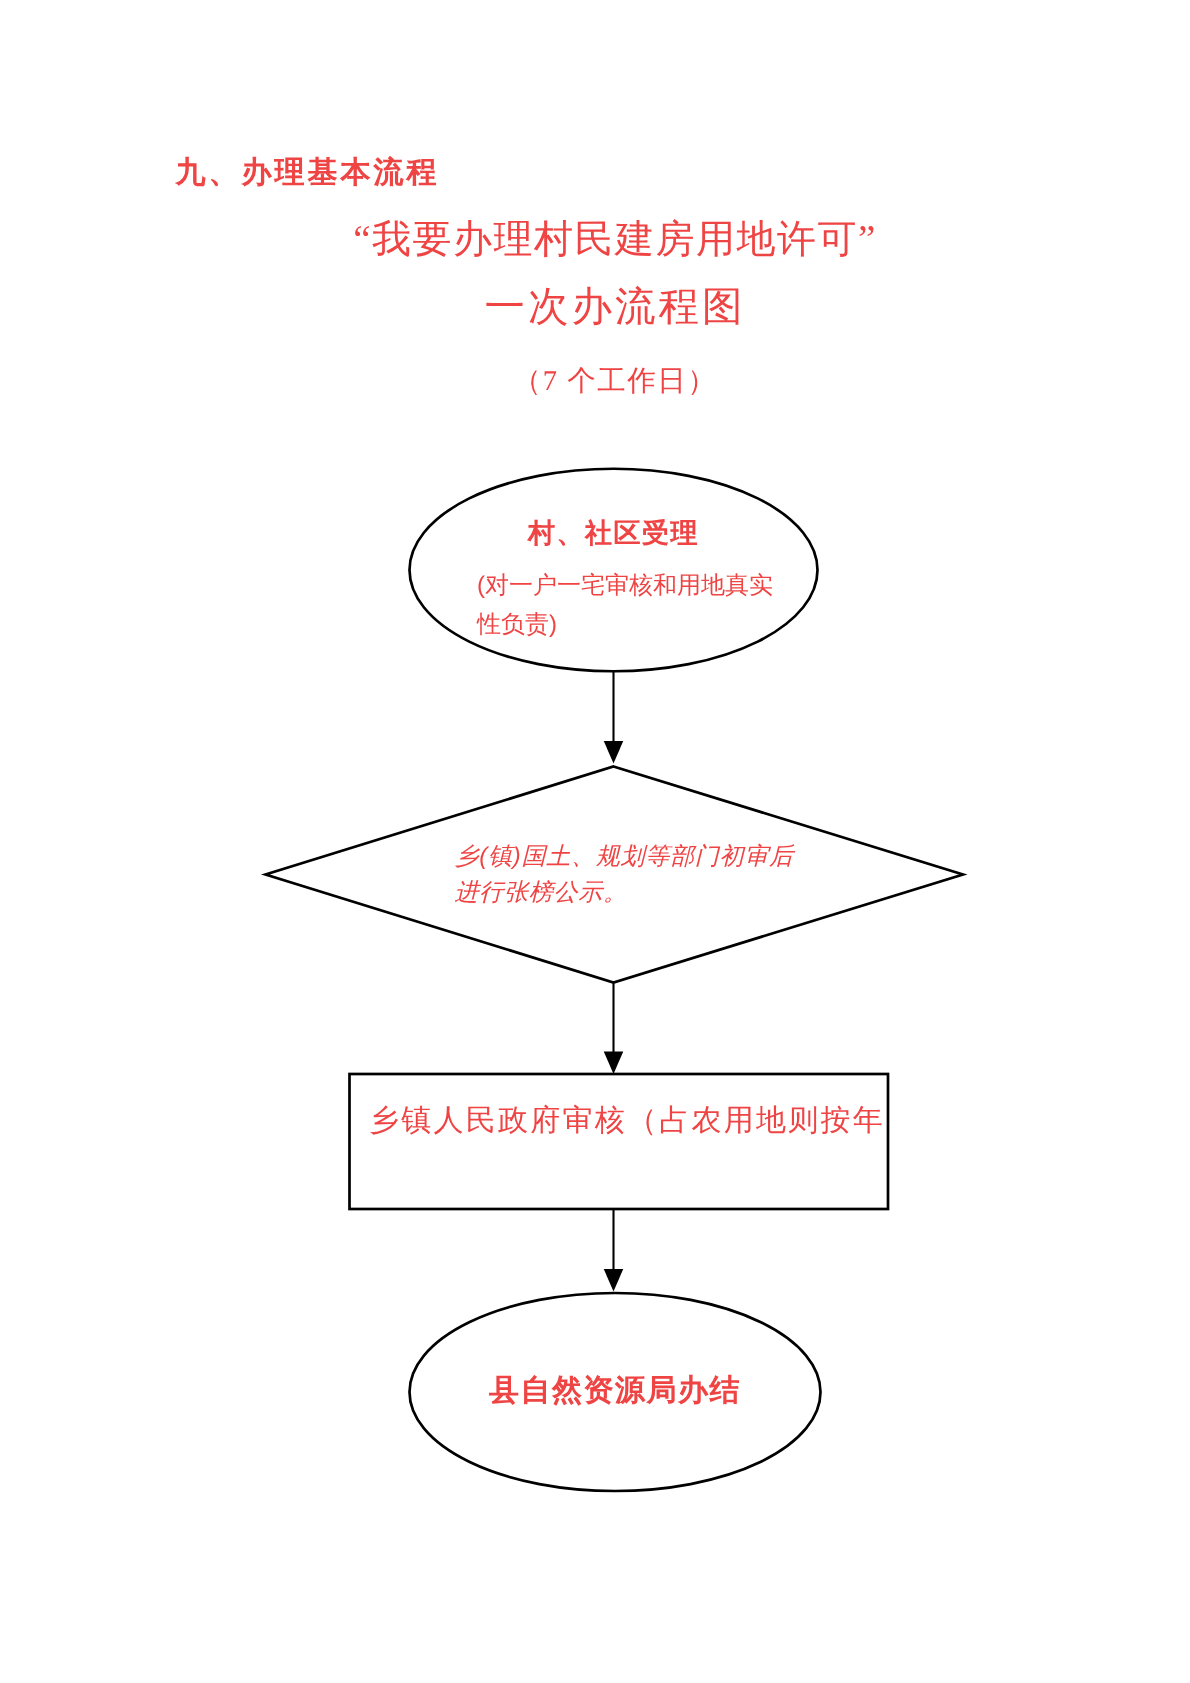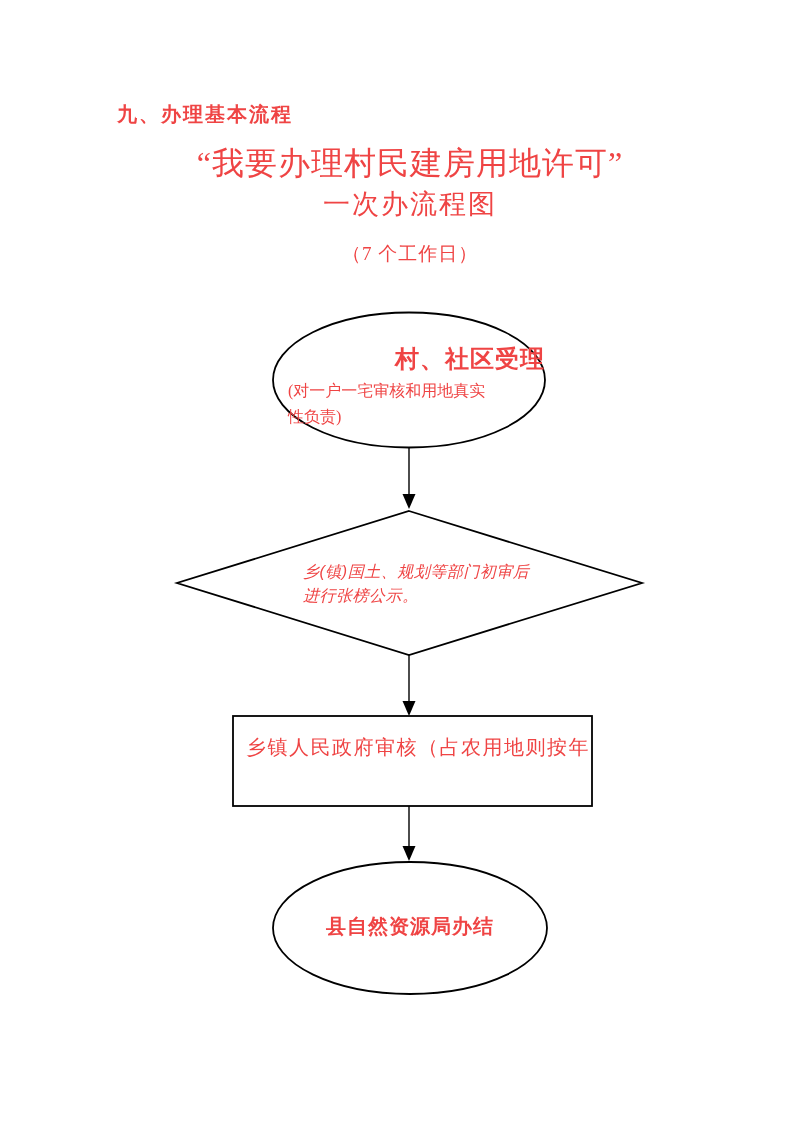--- a/index.html
+++ b/index.html
@@ -18,43 +18,43 @@
     font-weight: bold;
     font-size: 20px;
     letter-spacing: 2px;
     white-space: nowrap;
   }
   .center-line {
     left: 27px; width: 766px;
     text-align: center;
     white-space: nowrap;
   }
-  .title1 { top: 142px; font-family: "Liberation Serif", serif; font-size: 32px; letter-spacing: 1px; }
+  .title1 { top: 142px; font-family: "Liberation Serif", serif; font-size: 26px; letter-spacing: 1px; }
   .title2 { top: 186px; font-family: "Liberation Serif", serif; font-size: 27px; letter-spacing: 2px; }
   .title3 { top: 229px; font-family: "Liberation Serif", serif; font-size: 19px; letter-spacing: 1px; margin-top: 12px; }
 
   svg.chart { left: 0; top: 0; }
   svg.chart .shape { fill: #ffffff; stroke: #000000; stroke-width: 1.8; }
   svg.chart .conn  { stroke: #000000; stroke-width: 1.4; }
   svg.chart .head  { fill: #000000; stroke: none; }
 
   .node-label {
     font-family: "Liberation Sans", sans-serif;
     font-weight: bold;
     white-space: nowrap;
   }
   .start-label {
     left: 273px; top: 343px; width: 272px;
-    text-align: right;
-    font-size: 24px;
+    text-align: center;
+    font-size: 18px;
     letter-spacing: 1px;
   }
   .start-sublabel {
-    left: 288px; top: 378px;
-    font-family: Liberation Serif, serif;
+    left: 318px; top: 378px;
+    font-family: Liberation Sans, sans-serif;
     font-size: 16px;
     line-height: 26px;
     white-space: nowrap;
   }
   .review-label {
     left: 303px; top: 560px;
     font-family: "Liberation Sans", sans-serif;
     font-size: 16px;
     line-height: 24px;
     letter-spacing: 0.5px;

